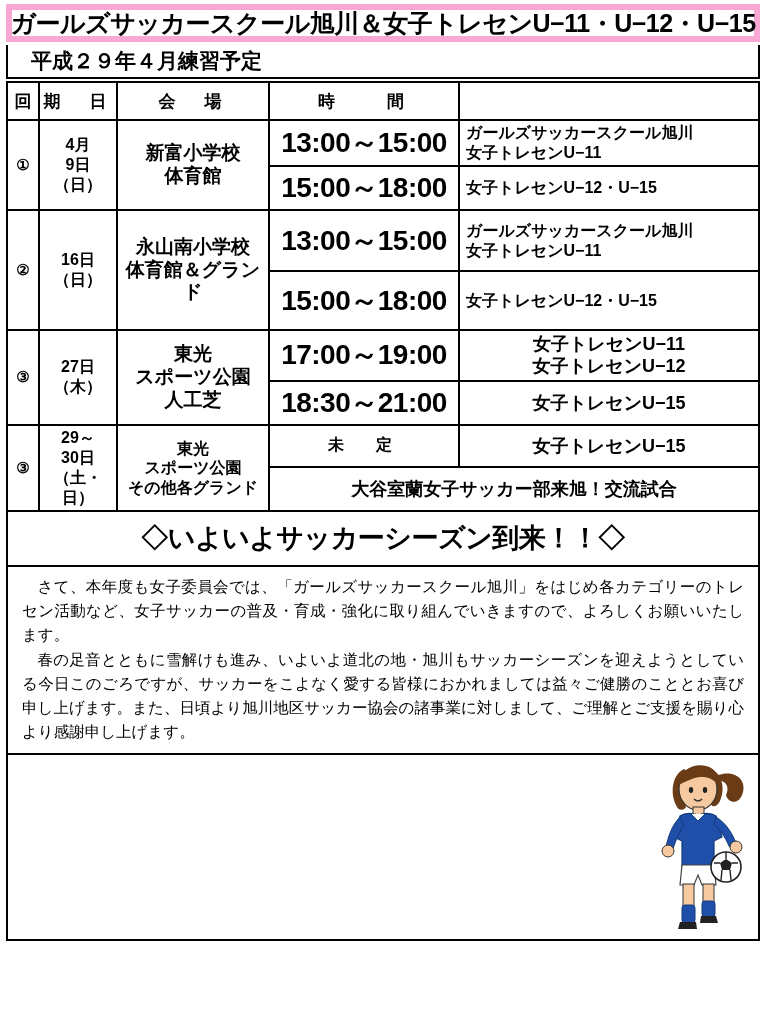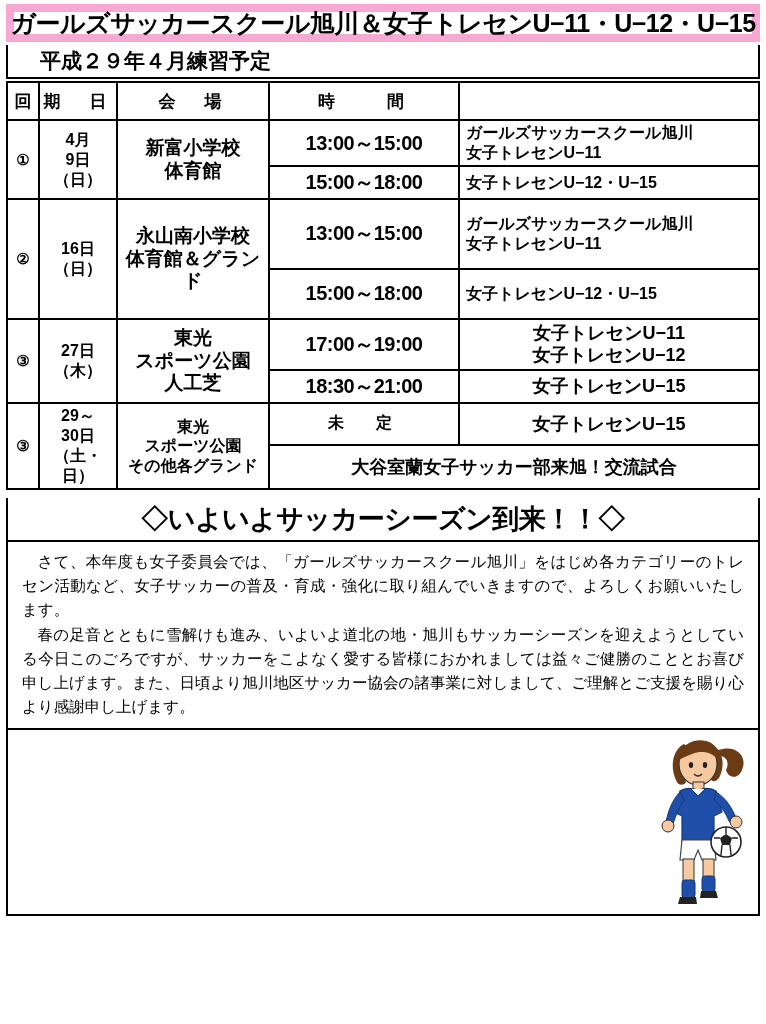--- a/index.html
+++ b/index.html
@@ -16,21 +16,21 @@
   }
   .page {
     width: 766px;
     height: 1024px;
     position: relative;
     box-sizing: border-box;
     padding: 4px 6px 0 6px;
   }
   
   .title-bar {
-    border: 8px solid #f9a8d4;
+    border: 6px solid #f9a8d4;
     height: 38px;
     display: flex;
     align-items: center;
     justify-content: center;
     box-sizing: border-box;
     margin-bottom: 3px;
   }
   .title-text {
     font-size: 25px;
     font-weight: bold;
@@ -38,21 +38,21 @@
     white-space: nowrap;
   }
   
   .subtitle-bar {
     border: 2px solid #000;
     border-top: none;
     height: 34px;
     display: flex;
     align-items: center;
     box-sizing: border-box;
-    padding-left: 32px;
+    padding-left: 23px;
     margin-bottom: 2px;
   }
   .subtitle-text {
     font-size: 21px;
     font-weight: bold;
     letter-spacing: 0px;
   }
   
   table.sched {
     border-collapse: collapse;
@@ -91,21 +91,21 @@
     white-space: pre-line;
   }
   .cell-place.small {
     font-size: 16px;
   }
   .cell-place .sub {
     font-size: 19px;
     display: block;
   }
   .cell-time {
-    font-size: 20px;
+    font-size: 28px;
     letter-spacing: -0.5px;
     white-space: nowrap;
   }
   .cell-time.undecided {
     font-size: 16px;
     letter-spacing: 8px;
   }
   .cell-cat {
     font-size: 16px;
     line-height: 1.25;
@@ -122,25 +122,25 @@
   .cell-note {
     font-size: 18px;
     letter-spacing: 0px;
     margin-left: 30px;
   }
   
   .heading-band {
     border: 2px solid #000;
     border-top: none;
     box-sizing: border-box;
-    height: 44px;
+    height: 55px;
     display: flex;
     align-items: center;
     justify-content: center;
-    margin-top: 8px;
+    margin-top: 0px;
   }
   .heading-text {
     font-size: 27px;
     font-weight: bold;
     letter-spacing: -0.5px;
   }
   
   .body-block {
     border: 2px solid #000;
     border-top: none;

